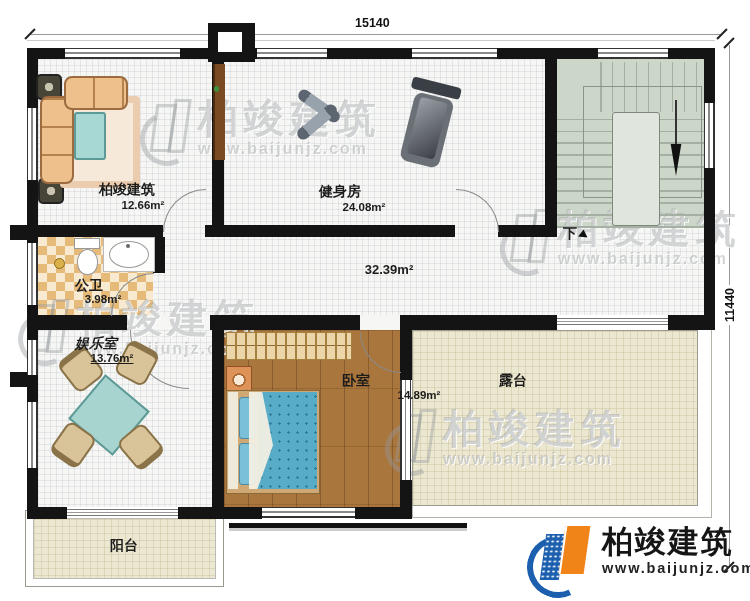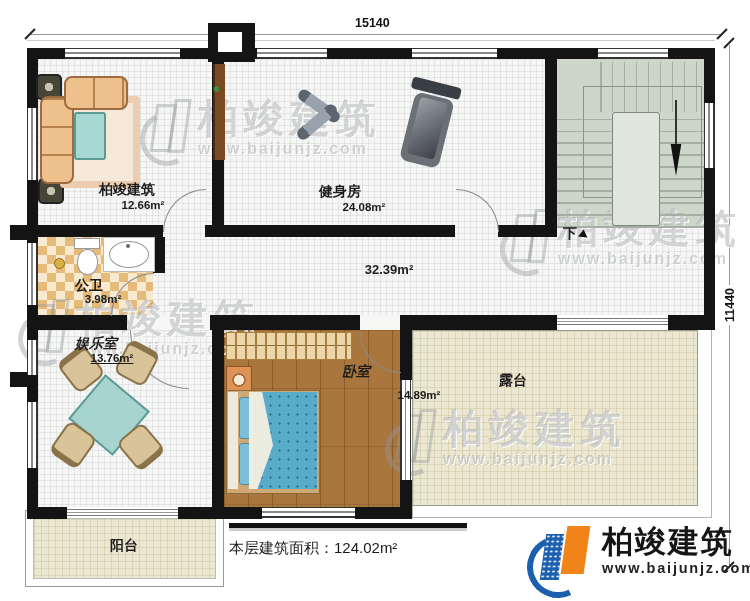--- a/index.html
+++ b/index.html
@@ -227,30 +227,29 @@
 
   <div class="rname" style="left:127px;top:190px;">柏竣建筑</div>
   <div class="rarea" style="left:127px;top:205px;">12.66m²</div>
   <div class="rname" style="left:340px;top:192px;">健身房</div>
   <div class="rarea" style="left:336px;top:207px;margin-left:12px;">24.08m²</div>
   <div class="rname" style="left:89px;top:286px;">公卫</div>
   <div class="rarea" style="left:87px;top:299px;">3.98m²</div>
   <div class="rarea" style="left:373px;top:269px;font-size:13px;">32.39m²</div>
   <div class="rname" style="left:96px;top:344px;font-style:italic;">娱乐室</div>
   <div class="rarea" style="left:96px;top:358px;text-decoration:underline;">13.76m²</div>
-  <div class="rname" style="left:356px;top:372px;font-style:italic;">卧室</div>
+  <div class="rname" style="left:356px;top:381px;">卧室</div>
   <div class="rarea" style="left:355px;top:395px;margin-left:48px;">14.89m²</div>
   <div class="rname" style="left:513px;top:381px;">露台</div>
   <div class="rname" style="left:124px;top:546px;">阳台</div>
   <div class="rname" style="left:570px;top:234px;">下</div>
   <div class="abs" style="left:580px;top:231px;width:0;height:0;border-left:8px solid #111;border-top:4px solid transparent;border-bottom:5px solid transparent;transform:rotate(38deg);"></div>
 
   <div class="tblock">
     <div class="tline"></div>
-    <div class="tarea">本层建筑面积：124.02m²</div>
   </div>
 
   <div class="logo">
     <div class="lg-icon">
       <div class="lg-arc"></div>
       <div class="lg-blue"></div>
       <div class="lg-orange"></div>
     </div>
     <div>
       <div class="lg-cn">柏竣建筑</div>

